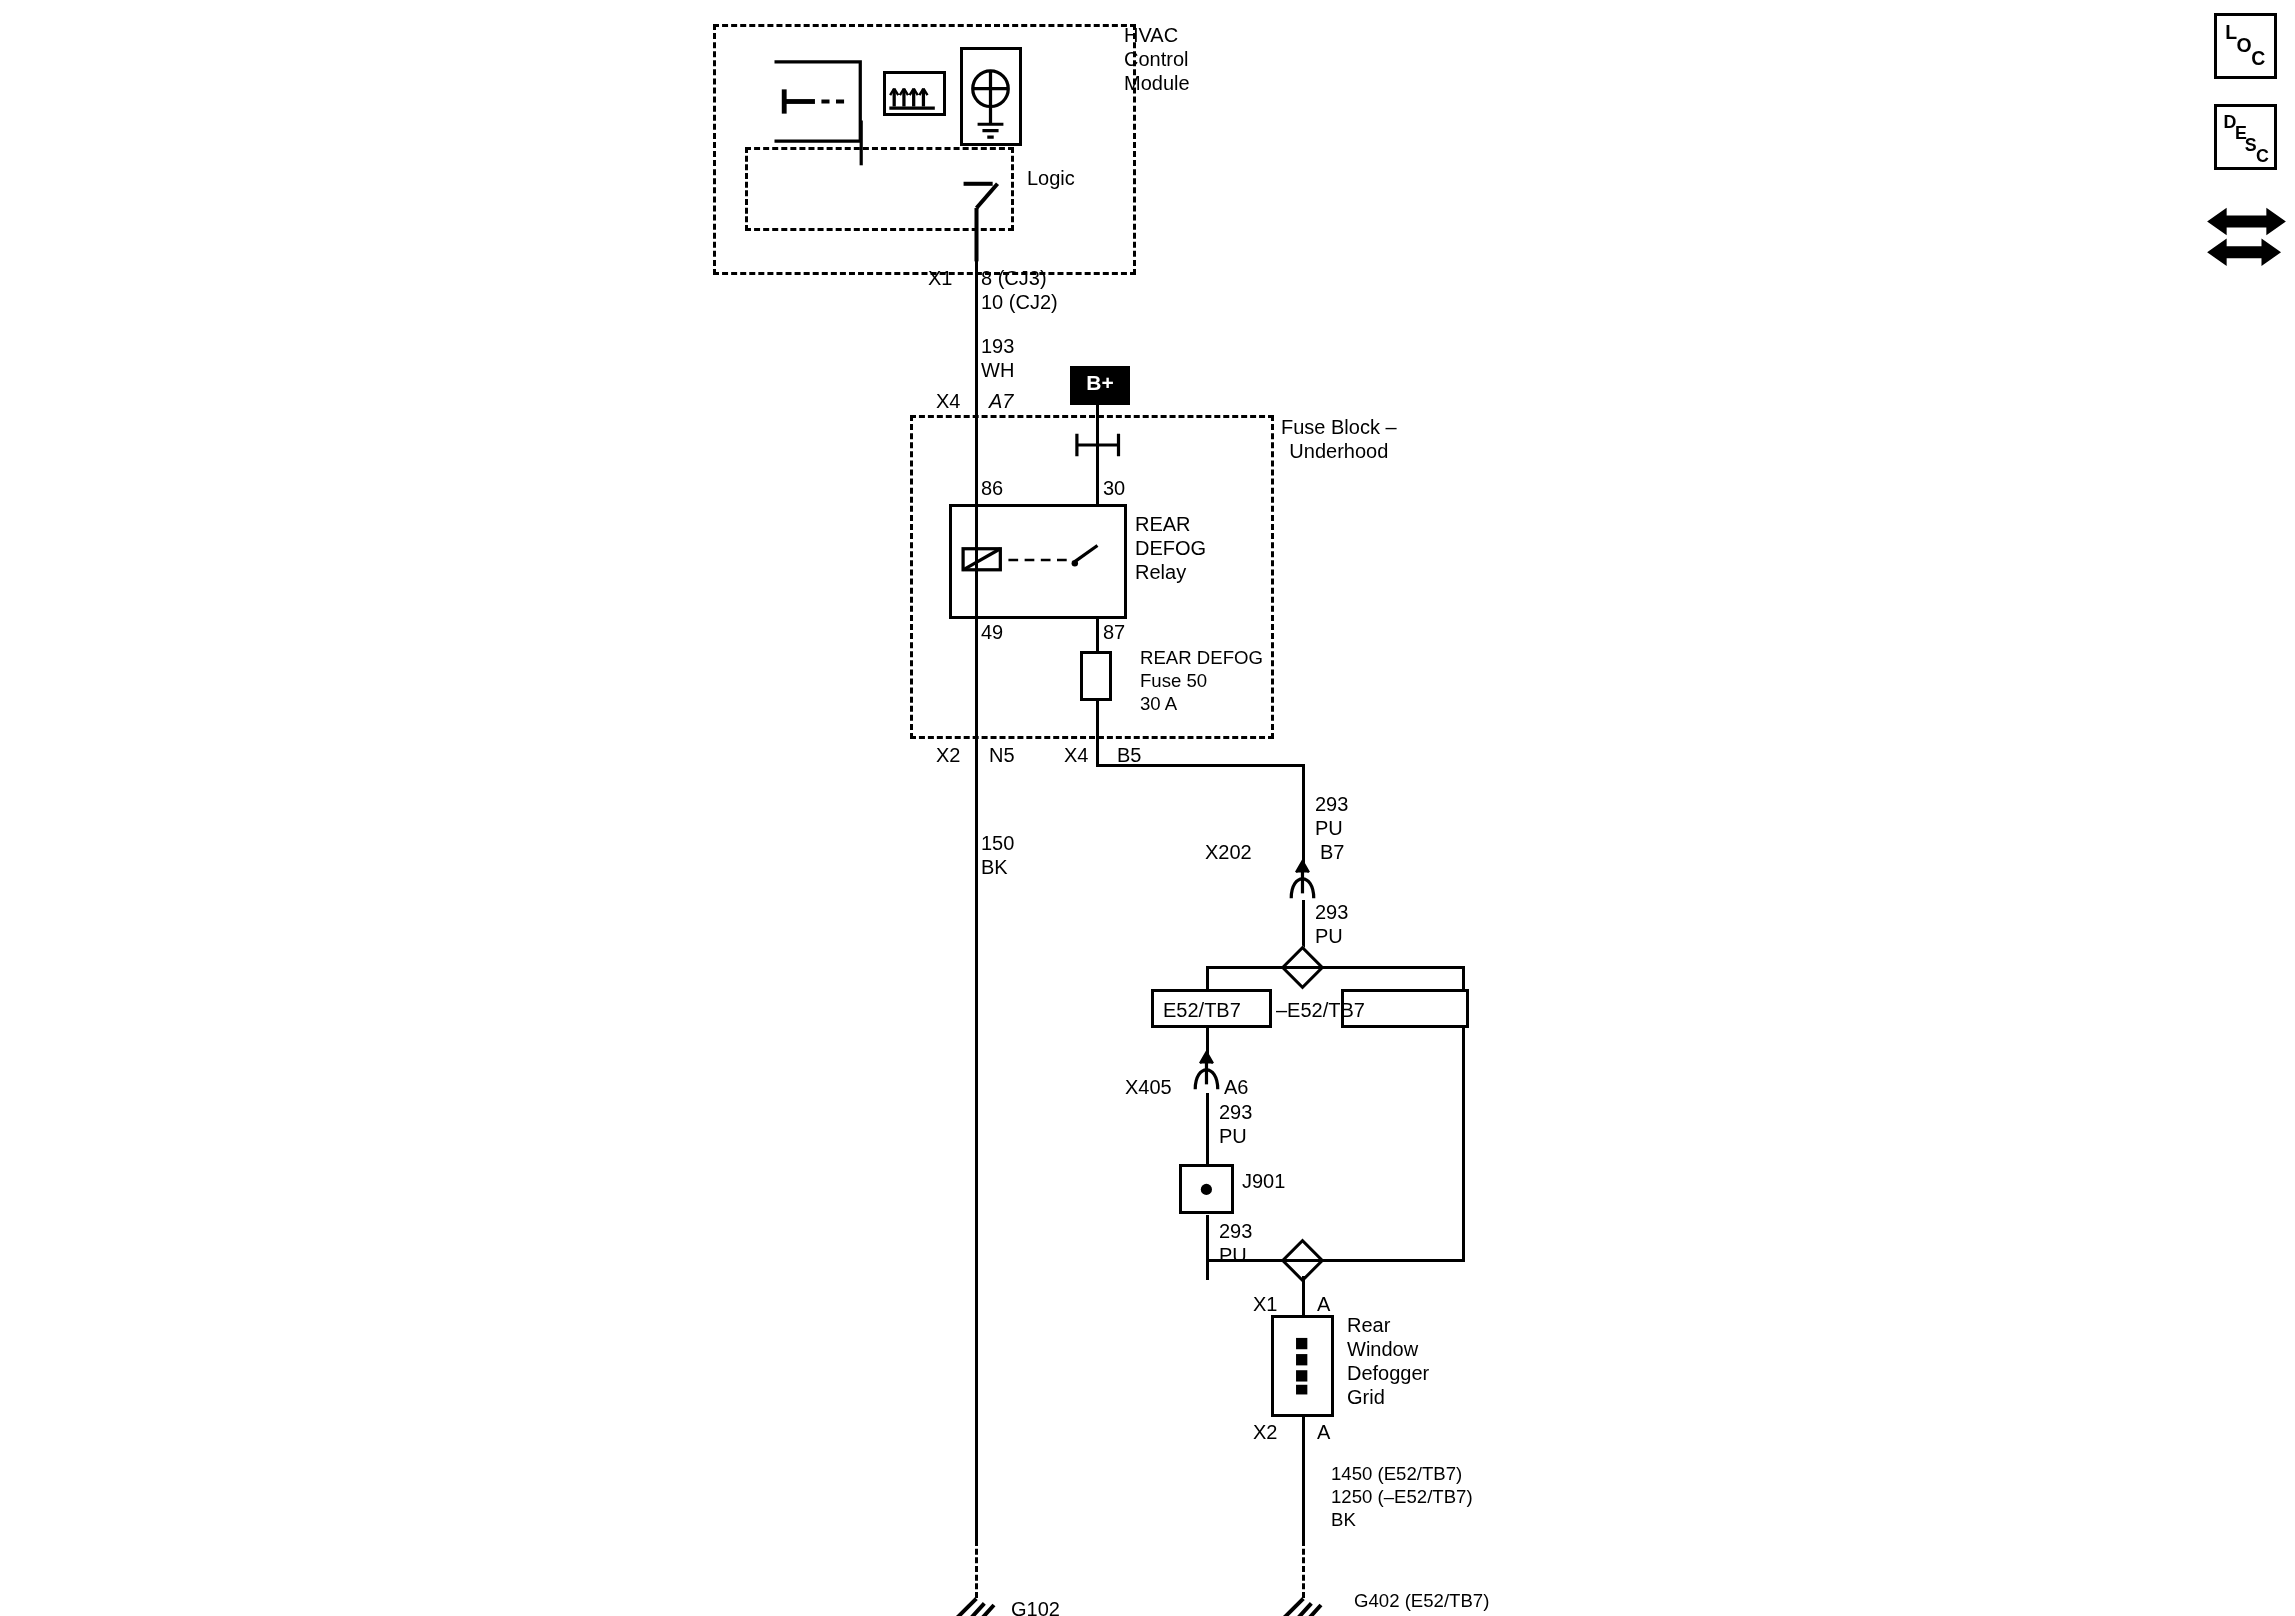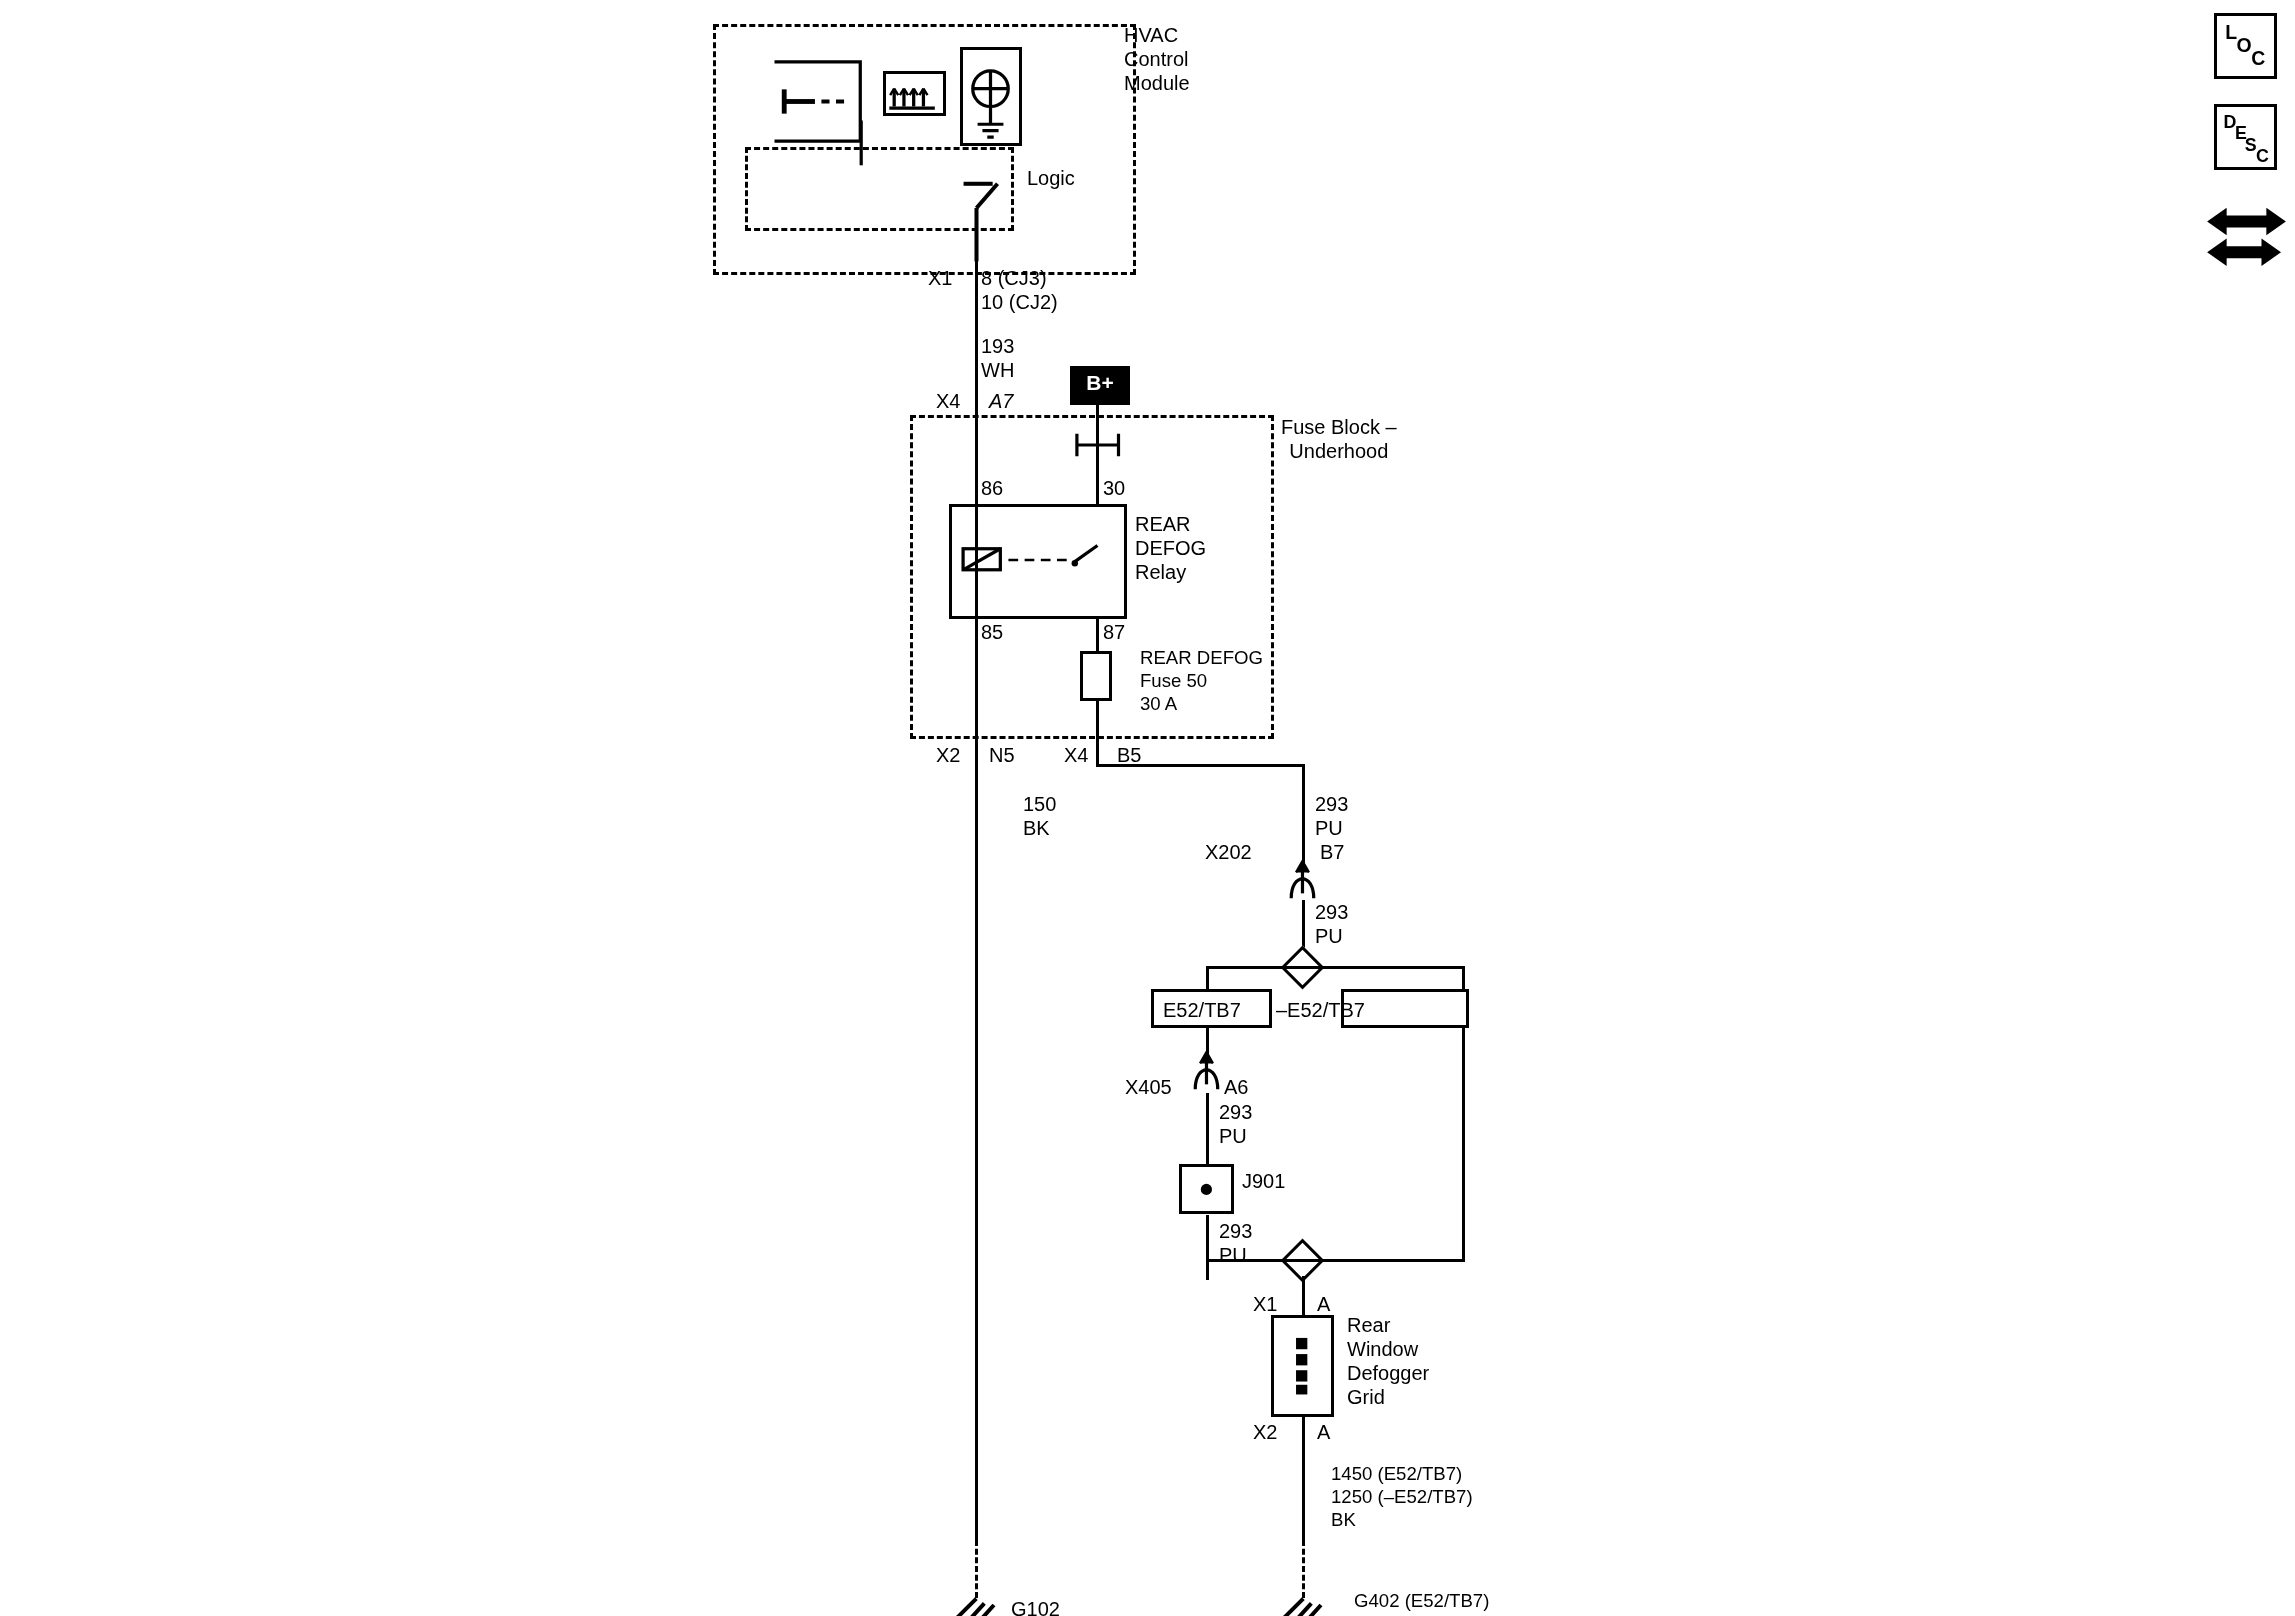--- a/index.html
+++ b/index.html
@@ -157,42 +157,42 @@
     <svg width="170" height="57" viewBox="0 0 210 70">
       <rect x="10" y="18" width="46" height="26" fill="none" stroke="#000" stroke-width="4"></rect>
       <path d="M10 44 L56 18" stroke="#000" stroke-width="4"></path>
       <path d="M66 32 h12 M86 32 h12 M106 32 h12 M126 32 h12" stroke="#000" stroke-width="3"></path>
       <path d="M148 34 L176 14" stroke="#000" stroke-width="4"></path>
       <circle cx="148" cy="36" r="4" fill="#000"></circle>
     </svg>
   </div>
   <div class="lbl" style="left:981px; top:476px;">86</div>
   <div class="lbl" style="left:1103px; top:476px;">30</div>
-  <div class="lbl" style="left:981px; top:620px;">85</div>
+  <div class="lbl" style="left:981px; top:620px;">49</div>
   <div class="lbl" style="left:1103px; top:620px;">87</div>
   <div class="lbl" style="left:1135px; top:512px;">REAR
 DEFOG
 Relay</div>
 
   <div class="vline" style="left:975px; top:504px; height:115px;"></div>
   <div class="vline" style="left:1096px; top:494px; height:11.3px;"></div>
   <div class="vline" style="left:1096px; top:619px; height:32px;"></div>
 
   <div class="solidbox" style="left:1080px; top:651px; width:32px; height:50px;"></div>
   <div class="lbl sm" style="left:1124px; top:646px;">REAR DEFOG
 Fuse 50
 30 A</div>
   <div class="vline" style="left:1096px; top:701px; height:42px;"></div>
 
   <div class="lbl" style="left:936px; top:743px;">X2</div>
   <div class="lbl" style="left:989px; top:743px;">N5</div>
   <div class="lbl" style="left:1064px; top:743px;">X4</div>
   <div class="lbl" style="left:1117px; top:743px;">B5</div>
 
-  <div class="lbl" style="left:981px; top:792px;margin-left:42px;">150
+  <div class="lbl" style="left:981px; top:831px;">150
 BK</div>
 
   <div class="vline" style="left:1096px; top:743px; height:23px;"></div>
   <div class="hline" style="left:1096px; top:764px; width:209px;"></div>
   <div class="vline" style="left:1302px; top:764px; height:99px;"></div>
   <div class="lbl" style="left:1315px; top:792px;">293
 PU</div>
 
   <div class="abs" style="left:1278px; top:858px;">
     <svg width="57" height="45" viewBox="0 0 70 56">

